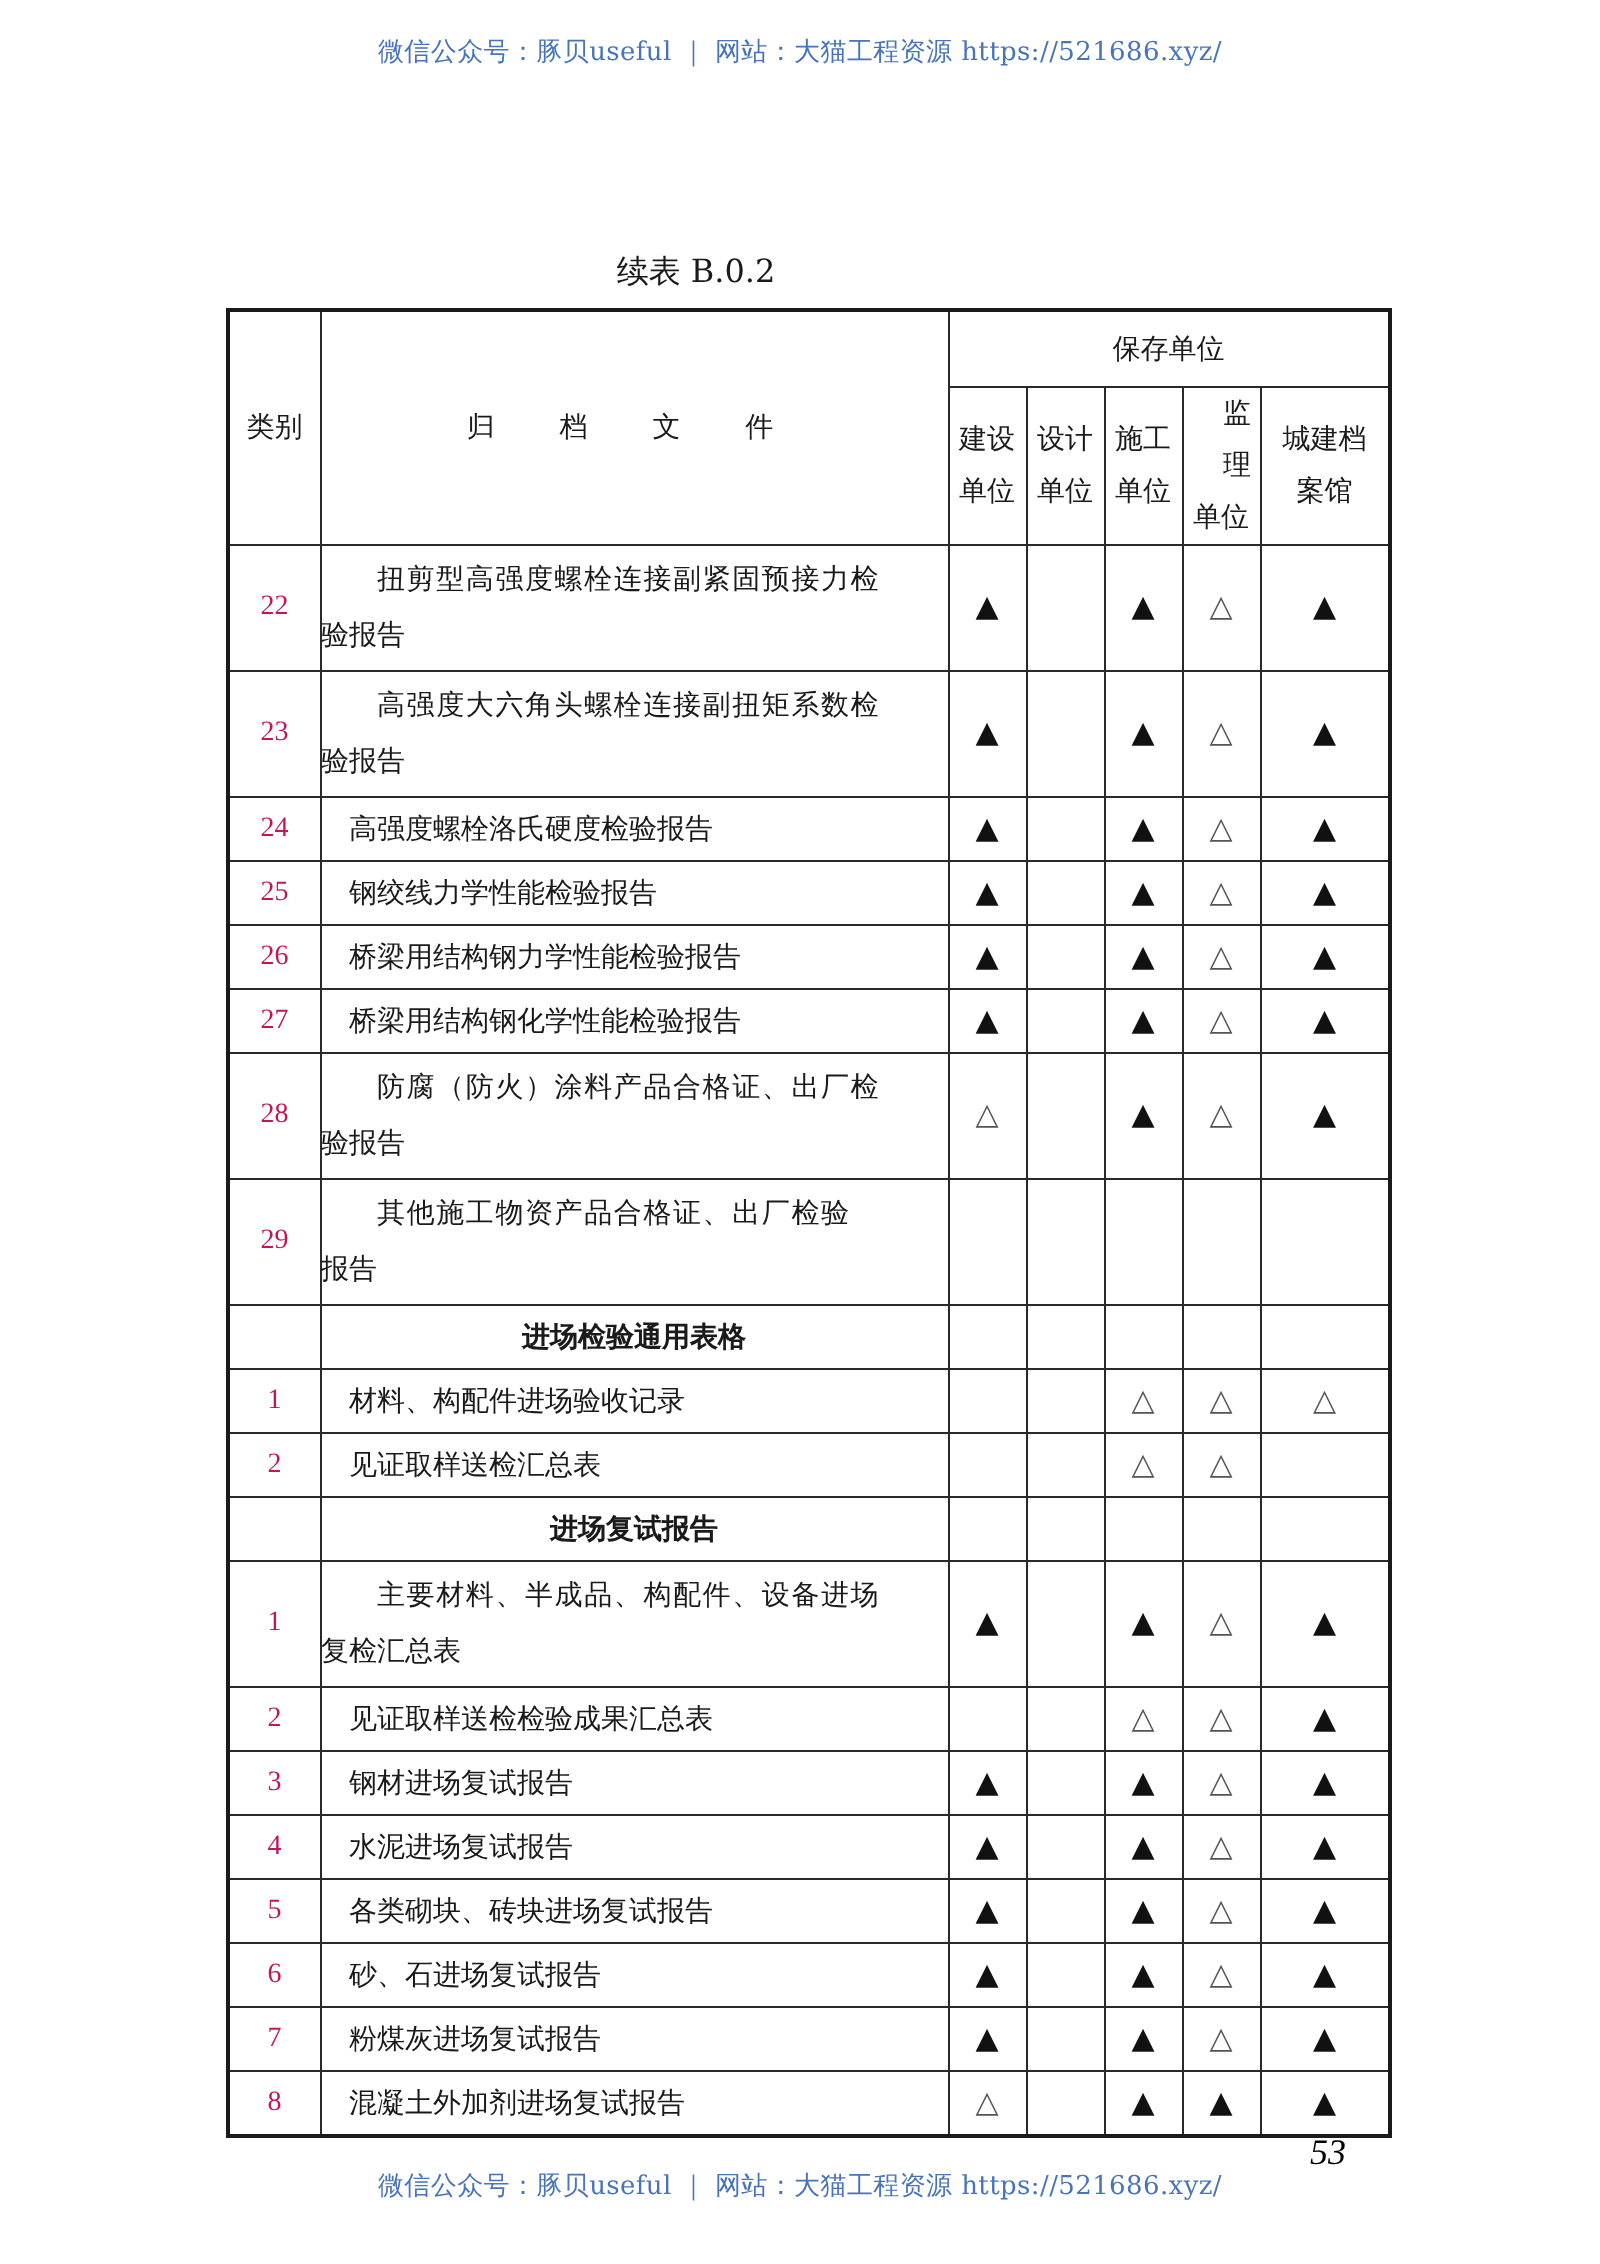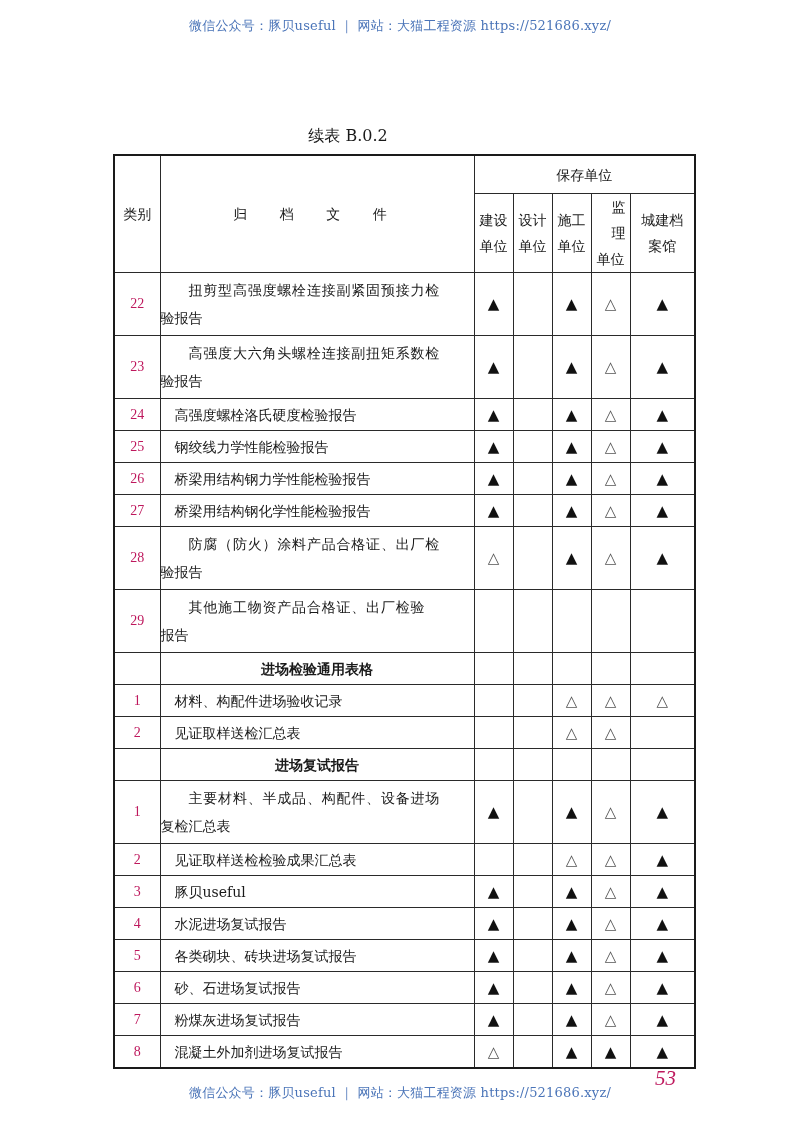--- a/index.html
+++ b/index.html
@@ -4,22 +4,22 @@
 <style>
   html, body { margin: 0; padding: 0; background: #ffffff; }
   body { width: 800px; height: 1132px; position: relative; overflow: hidden;
          font-family: "DejaVu Serif", "Liberation Serif", serif; color: #1a1a1a; }
   .watermark { position: absolute; left: 0; width: 800px; text-align: center;
                font-size: 13px; color: #4a74b8; letter-spacing: 0.2px; }
   .watermark.top { top: 17px; }
   .watermark.bottom { top: 1084px; }
   .caption { position: absolute; top: 126px; left: 0; width: 696px; text-align: center;
              font-size: 16px; color: #1a1a1a; }
-  .page-no { position: absolute; top: 1066px; left: 655px; font-size: 21px; font-style: italic;
-             color: #be185d; font-family: "Liberation Serif", "DejaVu Serif", serif; }
+  .page-no { position: absolute; top: 1066px; left: 655px; font-size: 18px; font-style: italic;
+             color: #000000; font-family: "Liberation Serif", "DejaVu Serif", serif; }
   table.main { position: absolute; left: 113px; top: 154px; border-collapse: collapse;
                border: 2px solid #1a1a1a; table-layout: fixed; }
   table.main td { border: 1px solid #2a2a2a; padding: 0; font-size: 14px; line-height: 20px;
                   text-align: center; vertical-align: middle; }
   col.c-cat { width: 46px; } col.c-doc { width: 314px; }
   col.c-u { width: 39px; } col.c-city { width: 65px; }
   .hdr td { height: 37px; }
   .hdr2 td { height: 63px; }
   .cat { font-family: "Liberation Serif", "DejaVu Serif", serif; font-size: 14px; color: #be185d; }
   .doc { text-align: left !important; padding-left: 14px !important; padding-right: 6px !important; }
@@ -213,21 +213,21 @@
         <td class="cat">2</td>
         <td class="doc" style="padding-left: 28px;">见证取样送检检验成果汇总表</td>
         <td></td>
         <td></td>
         <td><span class="mark hollow">△</span></td>
         <td><span class="mark hollow">△</span></td>
         <td><span class="mark filled">▲</span></td>
       </tr>
       <tr class="r1">
         <td class="cat">3</td>
-        <td class="doc" style="padding-left: 28px;">豚贝useful</td>
+        <td class="doc" style="padding-left: 28px;">钢材进场复试报告</td>
         <td><span class="mark filled">▲</span></td>
         <td></td>
         <td><span class="mark filled">▲</span></td>
         <td><span class="mark hollow">△</span></td>
         <td><span class="mark filled">▲</span></td>
       </tr>
       <tr class="r1">
         <td class="cat">4</td>
         <td class="doc" style="padding-left: 28px;">水泥进场复试报告</td>
         <td><span class="mark filled">▲</span></td>

